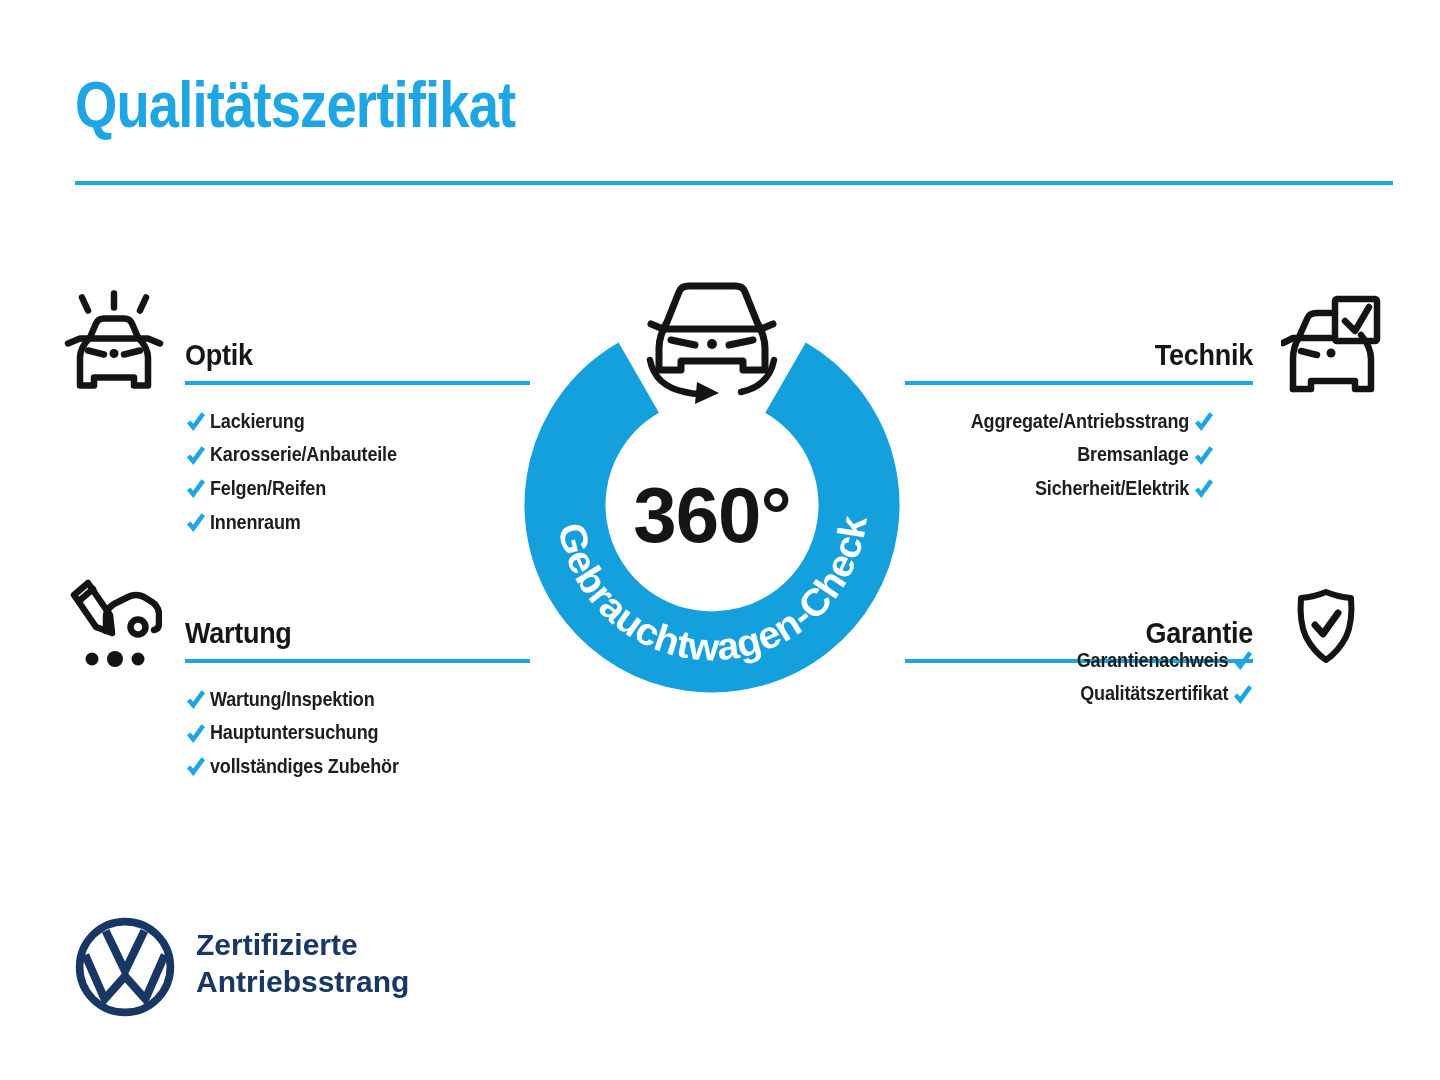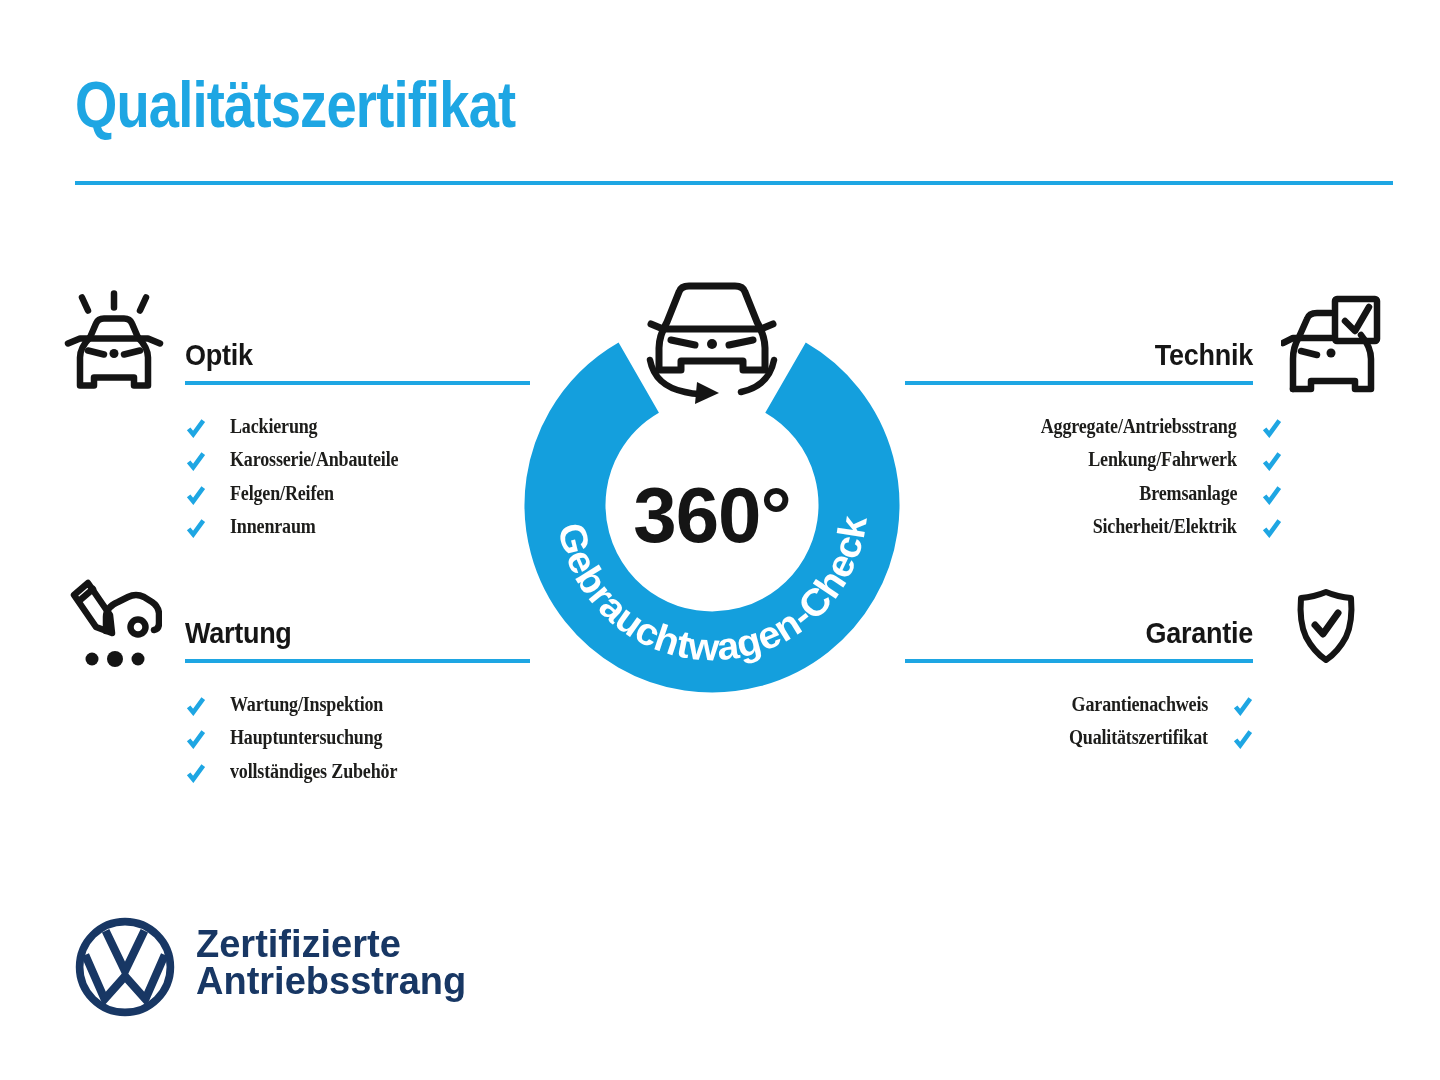--- a/index.html
+++ b/index.html
@@ -21,21 +21,21 @@
   
   .sec-icon{position:absolute;}
   .sec-heading{
     position:absolute;font-size:30px;font-weight:bold;color:#161616;
     white-space:nowrap;letter-spacing:-.3px;
   }
   .sec-heading.left{transform:scaleX(.9);transform-origin:left top;}
   .sec-heading.right{width:348px;text-align:right;transform:scaleX(.9);transform-origin:right top;}
   .sec-underline{position:absolute;height:4px;background:var(--accent_blue);width:345px;}
   .sec-items{position:absolute;width:348px;}
-  .check-row{display:flex;align-items:flex-end;gap:24px;height:33.6px;font-family:Liberation Serif, serif;}
+  .check-row{display:flex;align-items:center;gap:4px;height:33.6px;}
   .sec-items.right .check-row{flex-direction:row-reverse;}
   .check-glyph{flex:0 0 auto;width:21px;height:21px;}
   .check-glyph path{stroke:var(--accent_blue);stroke-width:5;fill:none;}
   .item-label{
     font-size:20.5px;font-weight:bold;color:#1d1d1b;white-space:nowrap;letter-spacing:-.2px;
   }
   .sec-items.left .item-label{transform:scaleX(.88);transform-origin:left center;}
   .sec-items.right .item-label{transform:scaleX(.88);transform-origin:right center;}
 
   
@@ -45,42 +45,42 @@
   #items-optik{left:185px;top:404px;}
 
   #icon-wartung{left:62px;top:571px;}
   #head-wartung{left:185px;top:616px;}
   #rule-wartung{left:185px;top:659px;}
   #items-wartung{left:185px;top:682px;}
 
   #icon-technik{left:1281px;top:291px;}
   #head-technik{left:905px;top:338px;}
   #rule-technik{left:905px;top:381px;width:348px;}
-  #items-technik{left:934px;top:404px;}
+  #items-technik{left:866px;top:404px;}
 
   #icon-garantie{left:1293px;top:588px;}
   #head-garantie{left:905px;top:616px;}
   #rule-garantie{left:905px;top:659px;width:348px;}
-  #items-garantie{left:905px;top:682px;}
+  #items-garantie{left:905px;top:643px;}
 
   
   .badge-svg{position:absolute;left:500px;top:270px;}
   .ring{fill:none;stroke:var(--ring_blue);stroke-width:81;}
   .ring-text{font-family:"Liberation Sans",sans-serif;font-size:38px;font-weight:bold;fill:#fff;}
   .degree-text{font-family:"Liberation Sans",sans-serif;font-size:78px;font-weight:bold;fill:#151515;letter-spacing:-1px;}
   .car-stroke{fill:none;stroke:#141414;stroke-width:7;stroke-linecap:round;stroke-linejoin:round;}
   .icon-stroke{fill:none;stroke:#141414;stroke-width:6.5;stroke-linecap:round;stroke-linejoin:round;}
   .icon-fill{fill:#141414;stroke:none;}
 
   
   .vw-logo{position:absolute;left:74px;top:916px;}
   .vw-stroke{fill:none;stroke:var(--navy);stroke-linecap:butt;stroke-linejoin:miter;}
   .footer-text{
     position:absolute;left:196px;top:926px;
-    font-size:38px;font-weight:bold;color:var(--navy);line-height:37px;white-space:nowrap;
+    font-size:30px;font-weight:bold;color:var(--navy);line-height:37px;white-space:nowrap;
   }
 </style>
 </head>
 <body>
 
 <div class="canvas">
 
   <div class="title">Qualitätszertifikat</div>
   <div class="divider"></div>
 
@@ -174,26 +174,20 @@
   <div class="sec-underline" id="rule-technik"></div>
   <div class="sec-items right" id="items-technik">
 
       <div class="check-row">
         <svg class="check-glyph" viewBox="0 0 23 22">
           <path d="M4,12.5 L9,18.5 L20,3.5"></path>
         </svg>
         <span class="item-label">Aggregate/Antriebsstrang</span>
       </div>
 
-      <div class="check-row">
-        <svg class="check-glyph" viewBox="0 0 23 22">
-          <path d="M4,12.5 L9,18.5 L20,3.5"></path>
-        </svg>
-        <span class="item-label">Lenkung/Fahrwerk</span>
-      </div>
 
       <div class="check-row">
         <svg class="check-glyph" viewBox="0 0 23 22">
           <path d="M4,12.5 L9,18.5 L20,3.5"></path>
         </svg>
         <span class="item-label">Bremsanlage</span>
       </div>
 
 
       <div class="check-row">

